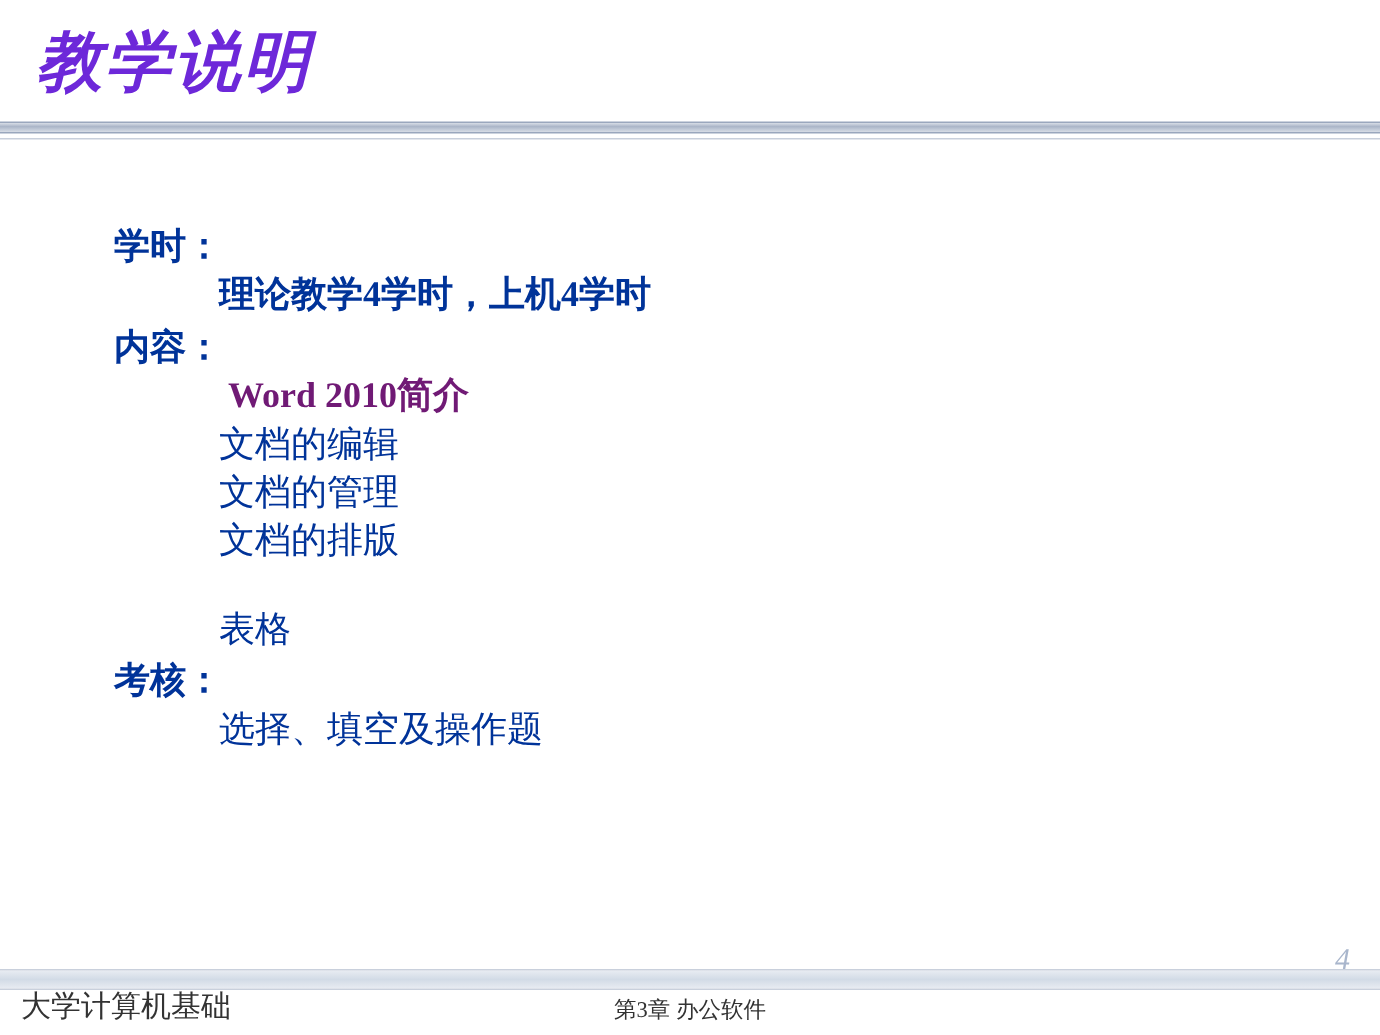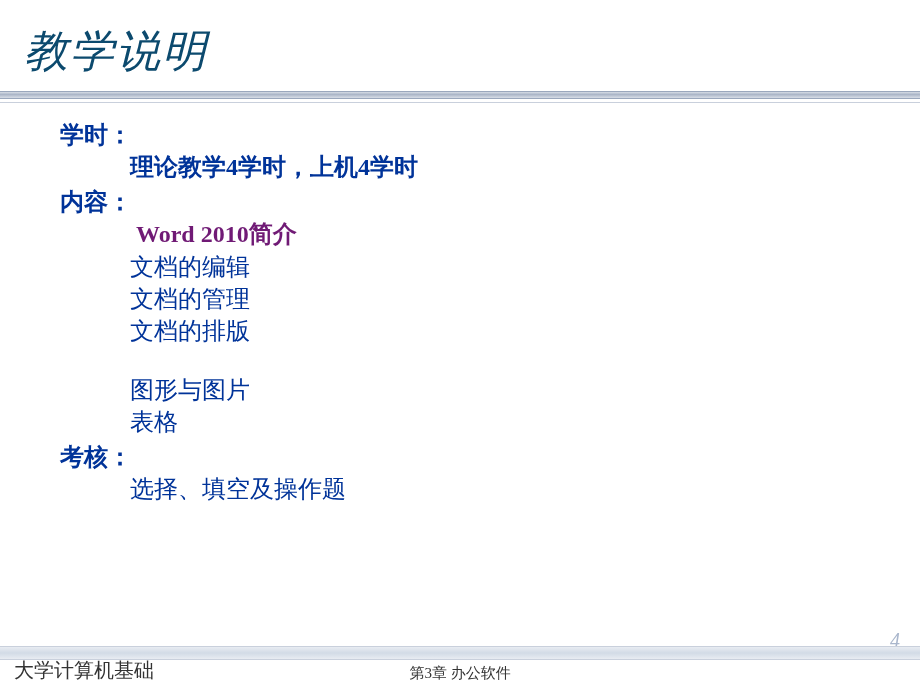--- a/index.html
+++ b/index.html
@@ -10,48 +10,49 @@
     body {
       width: 920px;
       height: 690px;
       background: #ffffff;
       font-family: "SimSun", "宋体", serif;
       position: relative;
       overflow: hidden;
     }
     .slide-title {
       font-family: "STKaiti", "KaiTi", "楷体", serif;
-      font-weight: normal;
+      font-weight: bold;
       font-style: italic;
       font-size: 44px;
-      color: #0c4a6e;
-      padding: 22px 0 0 24px;
+      color: #6d28d9;
+      padding: 12px 0 0 24px;
       letter-spacing: 2px;
     }
     .divider-bar {
       margin-top: 10px;
       height: 8px;
       width: 100%;
       background: linear-gradient(to bottom, #d7dde6 0%, #aab5c8 40%, #d7dde6 100%);
       border-top: 1px solid #9aa7bd;
       border-bottom: 1px solid #9aa7bd;
     }
     .divider-bar::after {
       content: "";
       display: block;
       height: 1px;
       background: #c9d0dc;
       margin-top: 10px;
       width: 100%;
     }
     .content {
-      padding: 18px 0 0 60px;
+      padding: 18px 0 0 76px;
       color: #003399;
       font-size: 24px;
       line-height: 1.35;
+      margin-top: 40px;
     }
     .section-label {
       font-weight: bold;
       margin-top: 2px;
     }
     .indent-1 {
       padding-left: 70px;
       font-weight: bold;
     }
     .indent-2 {
@@ -110,21 +111,20 @@
 <div class="content">
   <div class="section-label">学时：</div>
   <div class="indent-1">理论教学4学时，上机4学时</div>
 
   <div class="section-label">内容：</div>
   <div class="indent-1 blue-bold">&nbsp;<span>Word 2010简介</span></div>
   <div class="indent-2">文档的编辑</div>
   <div class="indent-2">文档的管理</div>
   <div class="indent-2">文档的排版</div>
   <div class="spacer"></div>
-  <div class="indent-2">图形与图片</div>
   <div class="indent-2">表格</div>
 
   <div class="section-label">考核：</div>
   <div class="indent-2">选择、填空及操作题</div>
 </div>
 
 <div class="page-number">4</div>
 <div class="footer-bar"></div>
 <div class="footer-left">大学计算机基础</div>
 <div class="footer-center">第3章  办公软件</div>

